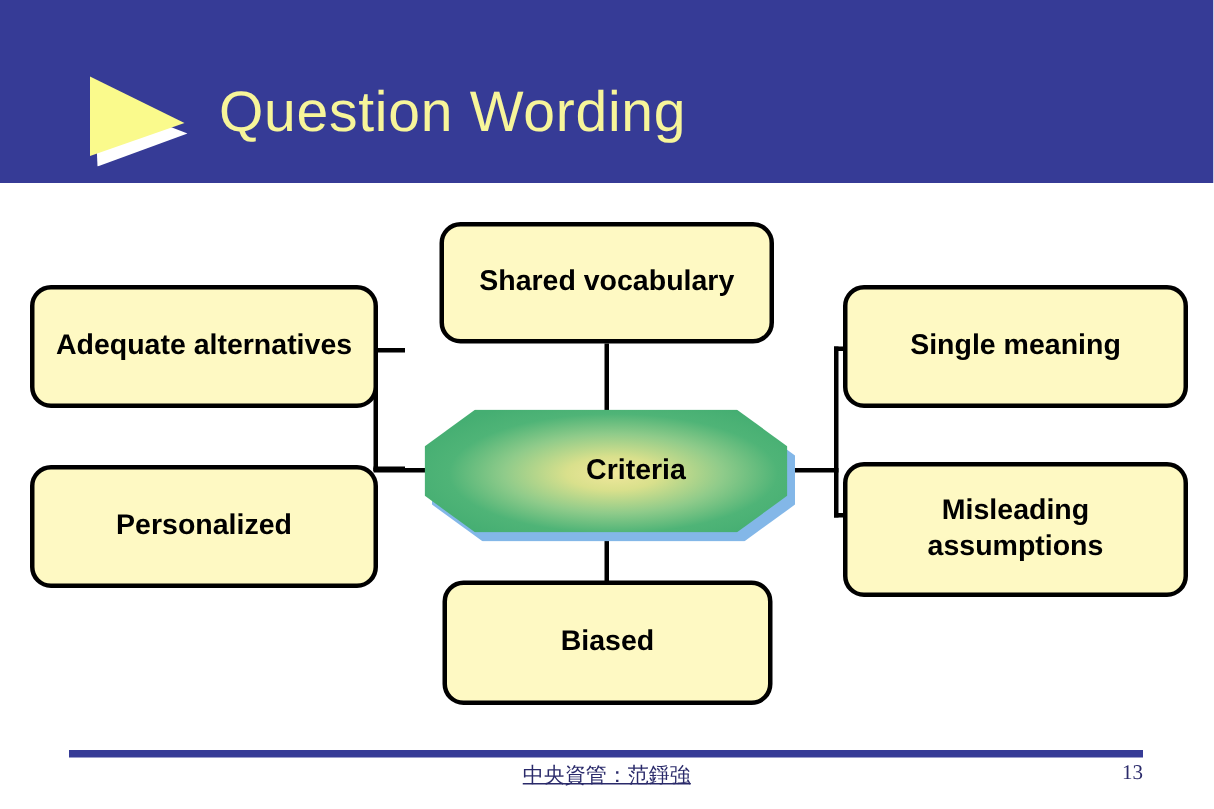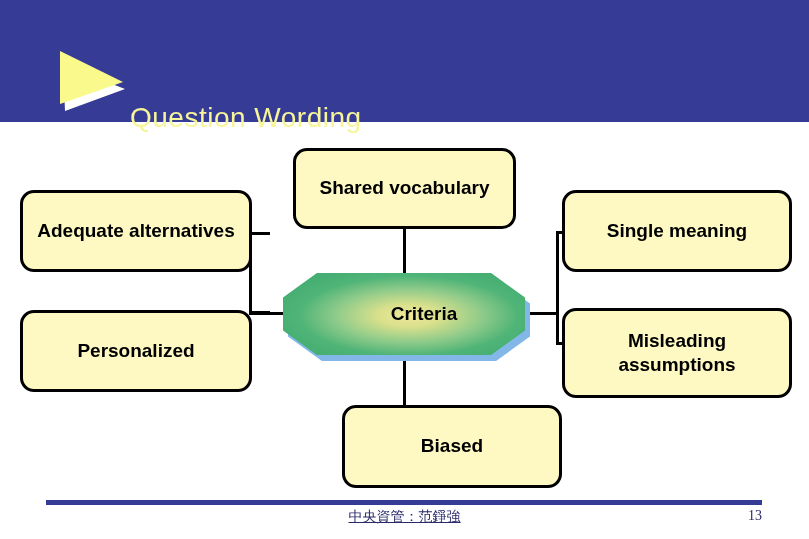--- a/index.html
+++ b/index.html
@@ -28,30 +28,29 @@
   }
 
   .title-arrow {
     position: absolute;
     left: 55px; top: 49px;
     width: 70px; height: 62px;
   }
 
   .slide-title {
     position: absolute;
-    left: 130px; top: 52px;
+    left: 146px; top: 52px;
     width: 600px;
-    font-size: 28px;
+    font-size: 38px;
     font-weight: 400;
     letter-spacing: 0.5px;
     color: #F7F59A;
     font-family: "Liberation Sans", sans-serif;
     white-space: nowrap;
     line-height: 1.25;
-    margin-top: 48px;
   }
 
   
   .diagram {
     position: absolute;
     left: 0; top: 122px;
     width: 809px; height: 370px;
   }
 
   .node-box {
@@ -67,21 +66,21 @@
     font-size: 19px;
     font-weight: bold;
     line-height: 1.28;
     font-family: "Liberation Sans", sans-serif;
     padding: 2px 8px;
   }
 
   #box-adequate      { left: 20px;  top: 68px;  width: 232px; height: 82px; }
   #box-personalized  { left: 20px;  top: 188px; width: 232px; height: 82px; }
   #box-shared        { left: 293px; top: 26px;  width: 223px; height: 81px; }
-  #box-biased        { left: 295px; top: 283px; width: 220px; height: 83px; margin-left: 47px; }
+  #box-biased        { left: 295px; top: 265px; width: 220px; height: 83px; }
   #box-single        { left: 562px; top: 68px;  width: 230px; height: 82px; }
   #box-misleading    { left: 562px; top: 186px; width: 230px; height: 90px; }
 
   
   .octagon-wrap {
     position: absolute;
     left: 283px; top: 151px;
     width: 246px; height: 88px;
   }
   .octagon-shadow {

